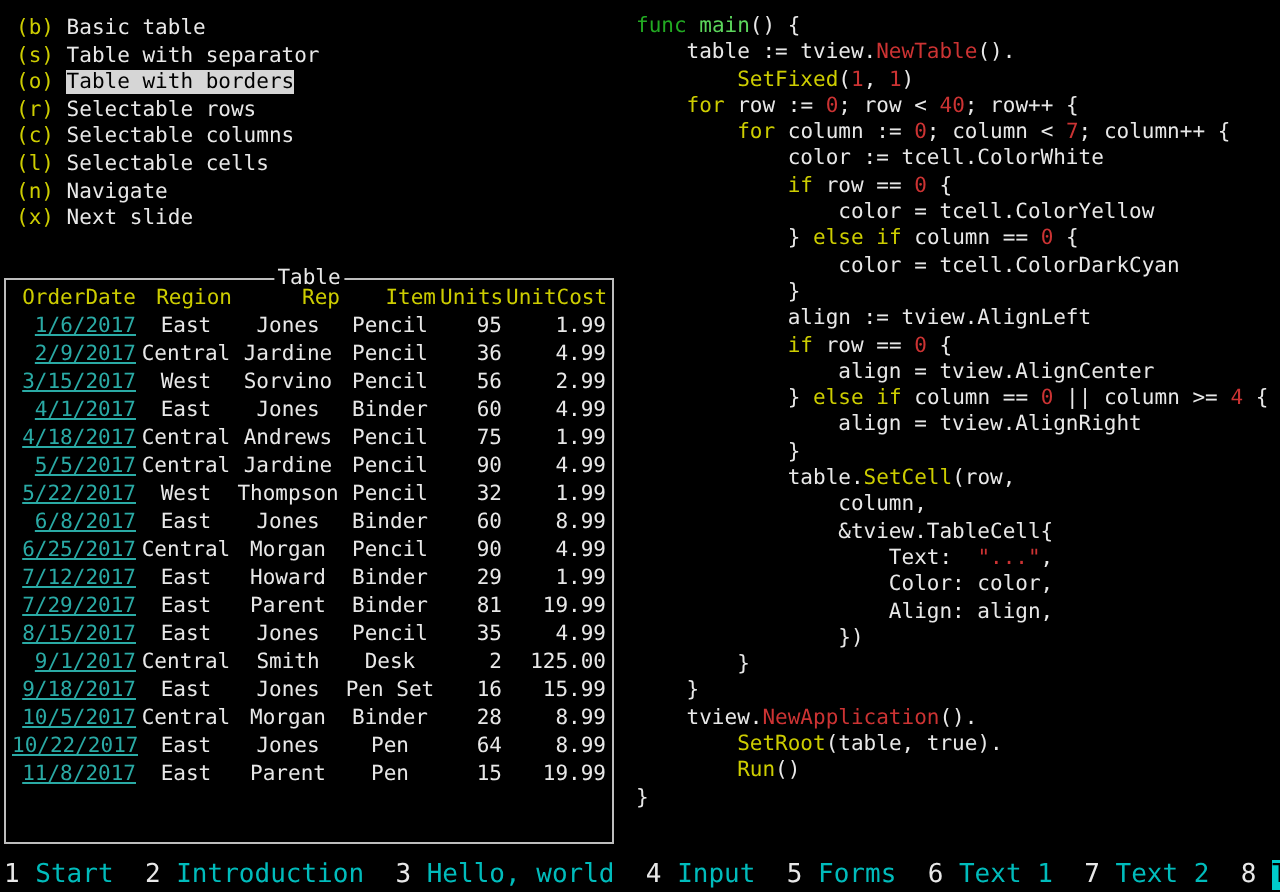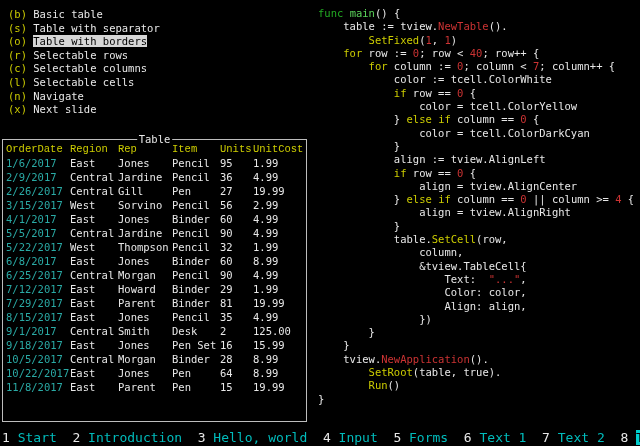--- a/index.html
+++ b/index.html
@@ -30,25 +30,25 @@
   .dtable {
     position:absolute; left:2px; top:2px; width:299px;
     border-collapse:collapse; table-layout:fixed;
     font-family:"DejaVu Sans Mono", monospace; font-size:10.5px;
   }
   .dtable tr { height:14px; }
   .dtable th, .dtable td {
     padding:0 1px; overflow:hidden; white-space:pre;
     font-weight:normal; vertical-align:middle;
   }
-  .dtable th { color:#cdcd00; text-align:left;font-family:Liberation Mono, monospace; }
+  .dtable th { color:#cdcd00; text-align:right; }
   .dtable td { color:#e8e8e8; }
-  .dtable td.c0 { color:#2aaaa5; text-align:left; }
-  .dtable td.c1, .dtable td.c2, .dtable td.c3 { text-align:left; }
-  .dtable td.c4, .dtable td.c5 { }
+  .dtable td.c0 { color:#2aaaa5; text-align:right;text-decoration:underline; }
+  .dtable td.c1, .dtable td.c2, .dtable td.c3 { text-align:center; }
+  .dtable td.c4, .dtable td.c5 { text-align:right; }
   .w0 { width:64px; } .w1 { width:48px; } .w2 { width:54px; }
   .w3 { width:48px; } .w4 { width:33px; } .w5 { width:52px; }
 
   
   .code { position:absolute; left:318px; top:7px; white-space:pre; }
   .code-line { height:13.3px; line-height:13.3px; }
   .tok-w  { color:#e8e8e8; }
   .tok-y  { color:#cdcd00; }
   .tok-r  { color:#cc3333; }
   .tok-g  { color:#22aa22; }
@@ -102,42 +102,42 @@
           </tr>
           <tr>
             <td class="c0">2/9/2017</td>
             <td class="c1">Central</td>
             <td class="c2">Jardine</td>
             <td class="c3">Pencil</td>
             <td class="c4">36</td>
             <td class="c5">4.99</td>
           </tr>
           <tr>
-            <td class="c0">2/26/2017</td>
-            <td class="c1">Central</td>
-            <td class="c2">Gill</td>
-            <td class="c3">Pen</td>
-            <td class="c4">27</td>
-            <td class="c5">19.99</td>
-          </tr>
-          <tr>
             <td class="c0">3/15/2017</td>
             <td class="c1">West</td>
             <td class="c2">Sorvino</td>
             <td class="c3">Pencil</td>
             <td class="c4">56</td>
             <td class="c5">2.99</td>
           </tr>
           <tr>
             <td class="c0">4/1/2017</td>
             <td class="c1">East</td>
             <td class="c2">Jones</td>
             <td class="c3">Binder</td>
             <td class="c4">60</td>
             <td class="c5">4.99</td>
+          </tr>
+          <tr>
+            <td class="c0">4/18/2017</td>
+            <td class="c1">Central</td>
+            <td class="c2">Andrews</td>
+            <td class="c3">Pencil</td>
+            <td class="c4">75</td>
+            <td class="c5">1.99</td>
           </tr>
           <tr>
             <td class="c0">5/5/2017</td>
             <td class="c1">Central</td>
             <td class="c2">Jardine</td>
             <td class="c3">Pencil</td>
             <td class="c4">90</td>
             <td class="c5">4.99</td>
           </tr>
           <tr>

